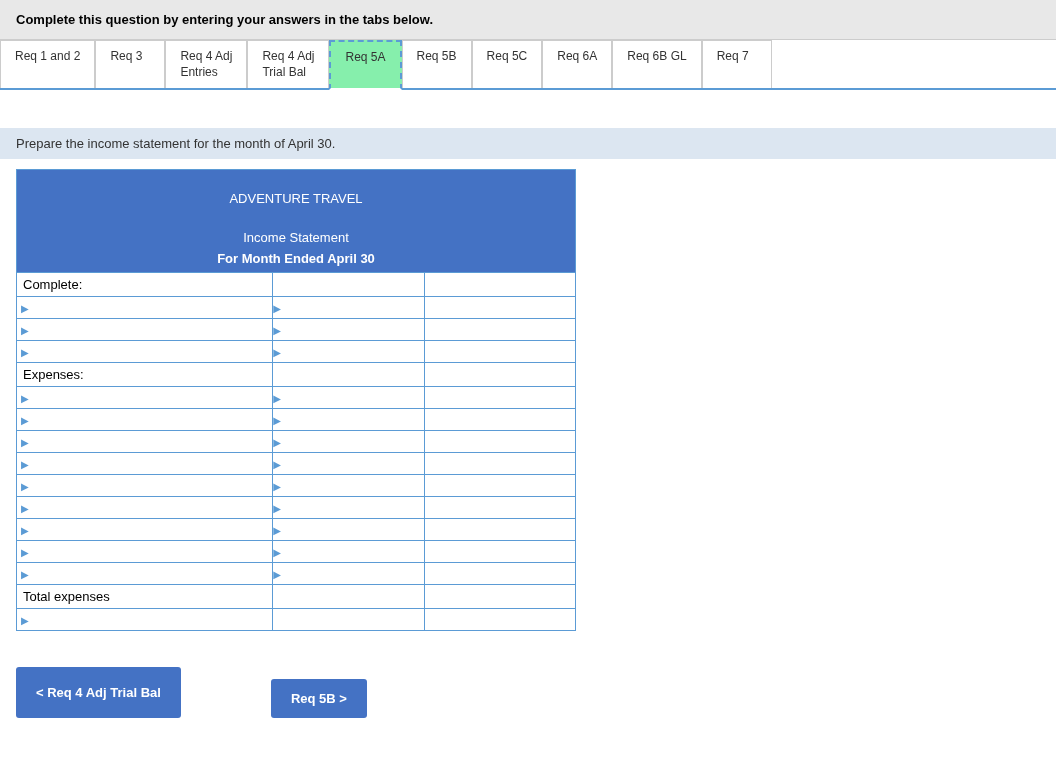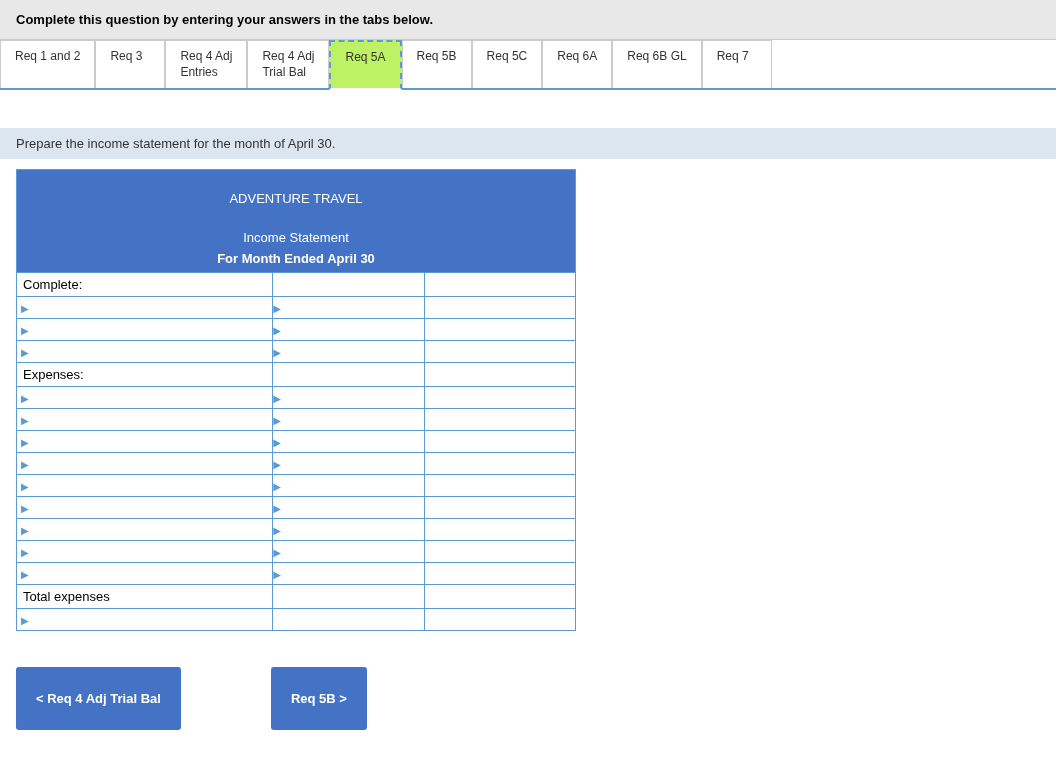--- a/index.html
+++ b/index.html
@@ -35,21 +35,21 @@
       line-height: 1.3;
       min-width: 70px;
       background: #fff;
       color: #333;
       white-space: nowrap;
     }
 
     .tab.active {
       border: 2px dashed #5b9bd5;
       border-bottom: 2px solid #fff;
-      background: #bef264;
+      background: #86efac;
       font-weight: normal;
       margin-bottom: -2px;
       z-index: 1;
     }
 
     .subtitle-bar {
       background: #dce6f1;
       padding: 8px 16px;
       font-size: 13px;
       color: #333;
@@ -143,37 +143,38 @@
     .col-right { width: 130px; }
 
     .bottom-nav {
       display: flex;
       gap: 10px;
       margin: 20px 16px;
       justify-content: flex-start;
     }
 
     .nav-btn {
-      padding: 24px 20px;
+      padding: 12px 20px;
       font-size: 13px;
       cursor: pointer;
       border: none;
       border-radius: 3px;
       font-weight: bold;
     }
 
     .btn-prev {
       background: #4472c4;
       color: #fff;
     }
 
     .btn-next {
       background: #4472c4;
       color: #fff;
       margin-left: 80px;
+      margin-top: 12px;
     }
   </style>
 </head>
 <body>
 
 <div class="instruction-bar">
   <span>Complete this question by entering your answers in the tabs below.</span>
 </div>
 
 <div class="tabs-container">

